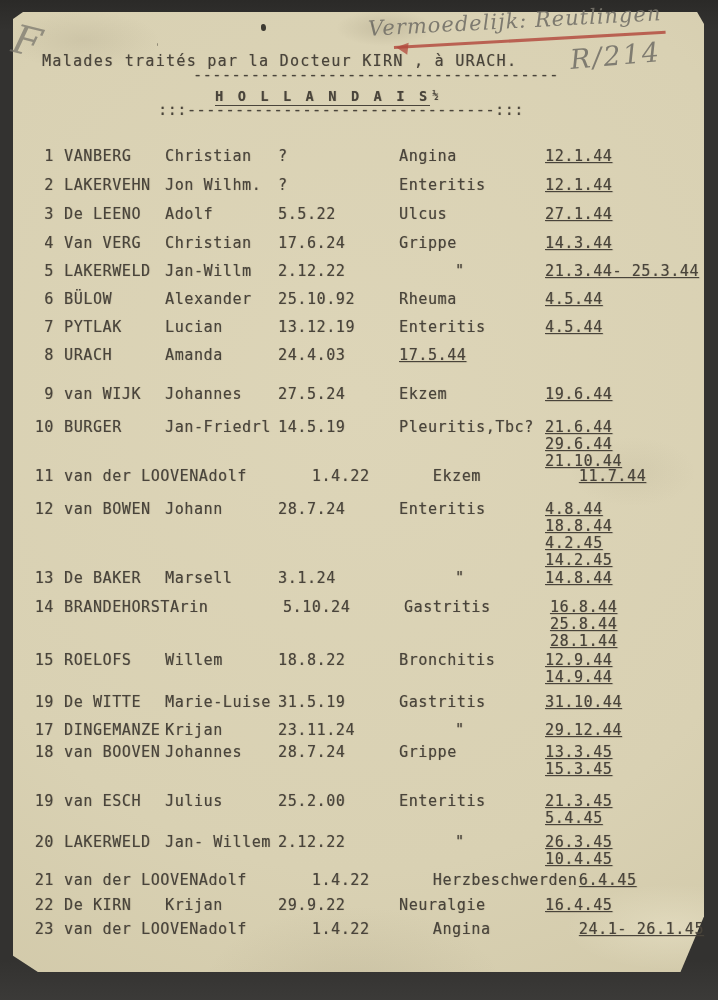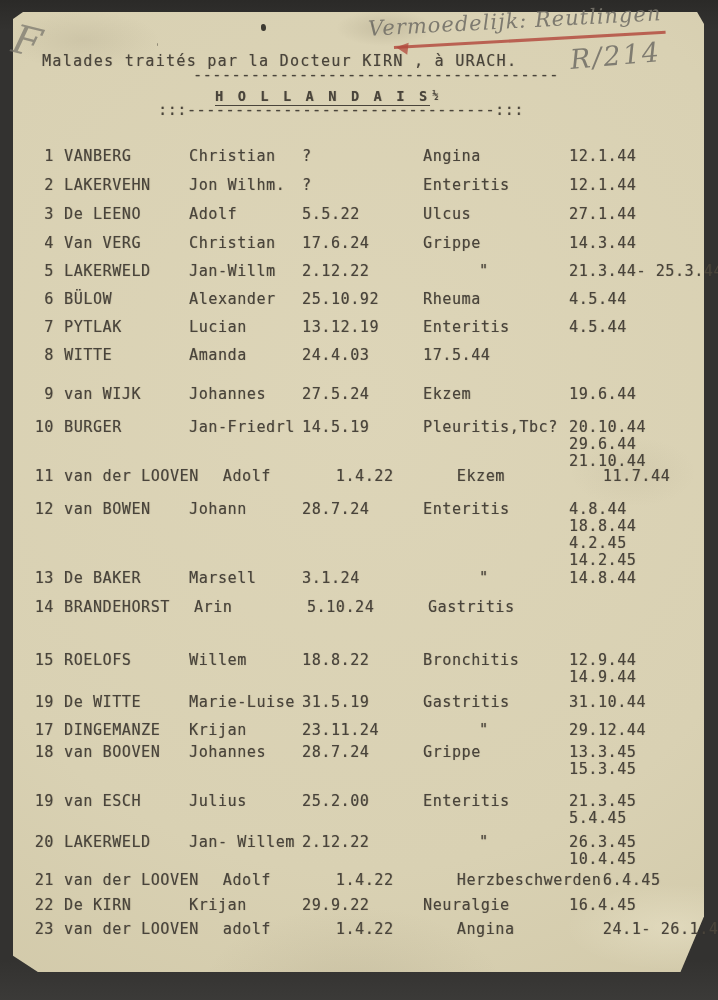--- a/index.html
+++ b/index.html
@@ -56,25 +56,25 @@
   .speck{
     position:absolute;left:261px;top:24px;width:5px;height:7px;background:#3d3a32;
     border-radius:45% 60% 50% 55%;
     box-shadow:-106px 17px 0 -2px rgba(80,76,66,.55), 109px -2px 0 -2px rgba(100,95,80,.45);
   }
   #rows{position:absolute;inset:0;}
   .prow{position:absolute;left:28px;display:flex;align-items:flex-start;}
   .prow > div{box-sizing:border-box;flex:0 0 auto;}
   .c-num{min-width:26px;text-align:right;}
   .c-name{min-width:111px;padding-left:10px;}
-  .c-given{min-width:113px;margin-left:24px;}
+  .c-given{min-width:113px;}
   .c-born{min-width:121px;}
   .c-diag{min-width:146px;}
   .c-diag.ditto{padding-left:56px;}
-  .c-dates{min-width:10px;}
+  .c-dates{min-width:10px;text-decoration:underline;}
   #rows .prow:nth-child(1){top:148px}
   #rows .prow:nth-child(2){top:177px}
   #rows .prow:nth-child(3){top:206px}
   #rows .prow:nth-child(4){top:235px}
   #rows .prow:nth-child(5){top:263px}
   #rows .prow:nth-child(6){top:291px}
   #rows .prow:nth-child(7){top:319px}
   #rows .prow:nth-child(8){top:347px}
   #rows .prow:nth-child(9){top:386px}
   #rows .prow:nth-child(10){top:419px}
@@ -113,27 +113,27 @@
   <div class="section-dash type">:::--------------------------------:::</div>
 
   <div id="rows">
       <div class="prow type"><div class="c-num">1</div><div class="c-name">VANBERG</div><div class="c-given">Christian</div><div class="c-born">?</div><div class="c-diag">Angina</div><div class="c-dates"><div>12.1.44</div></div></div>
       <div class="prow type"><div class="c-num">2</div><div class="c-name">LAKERVEHN</div><div class="c-given">Jon Wilhm.</div><div class="c-born">?</div><div class="c-diag">Enteritis</div><div class="c-dates"><div>12.1.44</div></div></div>
       <div class="prow type"><div class="c-num">3</div><div class="c-name">De LEENO</div><div class="c-given">Adolf</div><div class="c-born">5.5.22</div><div class="c-diag">Ulcus</div><div class="c-dates"><div>27.1.44</div></div></div>
       <div class="prow type"><div class="c-num">4</div><div class="c-name">Van VERG</div><div class="c-given">Christian</div><div class="c-born">17.6.24</div><div class="c-diag">Grippe</div><div class="c-dates"><div>14.3.44</div></div></div>
       <div class="prow type"><div class="c-num">5</div><div class="c-name">LAKERWELD</div><div class="c-given">Jan-Willm</div><div class="c-born">2.12.22</div><div class="c-diag ditto">"</div><div class="c-dates"><div>21.3.44- 25.3.44</div></div></div>
       <div class="prow type"><div class="c-num">6</div><div class="c-name">BÜLOW</div><div class="c-given">Alexander</div><div class="c-born">25.10.92</div><div class="c-diag">Rheuma</div><div class="c-dates"><div>4.5.44</div></div></div>
       <div class="prow type"><div class="c-num">7</div><div class="c-name">PYTLAK</div><div class="c-given">Lucian</div><div class="c-born">13.12.19</div><div class="c-diag">Enteritis</div><div class="c-dates"><div>4.5.44</div></div></div>
-      <div class="prow type"><div class="c-num">8</div><div class="c-name">WITTE</div><div class="c-given">Amanda</div><div class="c-born">24.4.03</div><div class="c-dates"><div>17.5.44</div></div></div>
+      <div class="prow type"><div class="c-num">8</div><div class="c-name">URACH</div><div class="c-given">Amanda</div><div class="c-born">24.4.03</div><div class="c-dates"><div>17.5.44</div></div></div>
       <div class="prow type"><div class="c-num">9</div><div class="c-name">van WIJK</div><div class="c-given">Johannes</div><div class="c-born">27.5.24</div><div class="c-diag">Ekzem</div><div class="c-dates"><div>19.6.44</div></div></div>
-      <div class="prow type"><div class="c-num">10</div><div class="c-name">BURGER</div><div class="c-given">Jan-Friedrl</div><div class="c-born">14.5.19</div><div class="c-diag">Pleuritis,Tbc?</div><div class="c-dates"><div>20.10.44</div><div>29.6.44</div><div>21.10.44</div></div></div>
+      <div class="prow type"><div class="c-num">10</div><div class="c-name">BURGER</div><div class="c-given">Jan-Friedrl</div><div class="c-born">14.5.19</div><div class="c-diag">Pleuritis,Tbc?</div><div class="c-dates"><div>21.6.44</div><div>29.6.44</div><div>21.10.44</div></div></div>
       <div class="prow type"><div class="c-num">11</div><div class="c-name">van der LOOVEN</div><div class="c-given">Adolf</div><div class="c-born">1.4.22</div><div class="c-diag">Ekzem</div><div class="c-dates"><div>11.7.44</div></div></div>
       <div class="prow type"><div class="c-num">12</div><div class="c-name">van BOWEN</div><div class="c-given">Johann</div><div class="c-born">28.7.24</div><div class="c-diag">Enteritis</div><div class="c-dates"><div>4.8.44</div><div>18.8.44</div><div>4.2.45</div><div>14.2.45</div></div></div>
       <div class="prow type"><div class="c-num">13</div><div class="c-name">De BAKER</div><div class="c-given">Marsell</div><div class="c-born">3.1.24</div><div class="c-diag ditto">"</div><div class="c-dates"><div>14.8.44</div></div></div>
-      <div class="prow type"><div class="c-num">14</div><div class="c-name">BRANDEHORST</div><div class="c-given">Arin</div><div class="c-born">5.10.24</div><div class="c-diag">Gastritis</div></div>
+      <div class="prow type"><div class="c-num">14</div><div class="c-name">BRANDEHORST</div><div class="c-given">Arin</div><div class="c-born">5.10.24</div><div class="c-diag">Gastritis</div><div class="c-dates"><div>16.8.44</div><div>25.8.44</div><div>28.1.44</div></div></div>
       <div class="prow type"><div class="c-num">15</div><div class="c-name">ROELOFS</div><div class="c-given">Willem</div><div class="c-born">18.8.22</div><div class="c-diag">Bronchitis</div><div class="c-dates"><div>12.9.44</div><div>14.9.44</div></div></div>
       <div class="prow type"><div class="c-num">19</div><div class="c-name">De WITTE</div><div class="c-given">Marie-Luise</div><div class="c-born">31.5.19</div><div class="c-diag">Gastritis</div><div class="c-dates"><div>31.10.44</div></div></div>
       <div class="prow type"><div class="c-num">17</div><div class="c-name">DINGEMANZE</div><div class="c-given">Krijan</div><div class="c-born">23.11.24</div><div class="c-diag ditto">"</div><div class="c-dates"><div>29.12.44</div></div></div>
       <div class="prow type"><div class="c-num">18</div><div class="c-name">van BOOVEN</div><div class="c-given">Johannes</div><div class="c-born">28.7.24</div><div class="c-diag">Grippe</div><div class="c-dates"><div>13.3.45</div><div>15.3.45</div></div></div>
       <div class="prow type"><div class="c-num">19</div><div class="c-name">van ESCH</div><div class="c-given">Julius</div><div class="c-born">25.2.00</div><div class="c-diag">Enteritis</div><div class="c-dates"><div>21.3.45</div><div>5.4.45</div></div></div>
       <div class="prow type"><div class="c-num">20</div><div class="c-name">LAKERWELD</div><div class="c-given">Jan- Willem</div><div class="c-born">2.12.22</div><div class="c-diag ditto">"</div><div class="c-dates"><div>26.3.45</div><div>10.4.45</div></div></div>
       <div class="prow type"><div class="c-num">21</div><div class="c-name">van der LOOVEN</div><div class="c-given">Adolf</div><div class="c-born">1.4.22</div><div class="c-diag">Herzbeschwerden</div><div class="c-dates"><div>6.4.45</div></div></div>
       <div class="prow type"><div class="c-num">22</div><div class="c-name">De KIRN</div><div class="c-given">Krijan</div><div class="c-born">29.9.22</div><div class="c-diag">Neuralgie</div><div class="c-dates"><div>16.4.45</div></div></div>
       <div class="prow type"><div class="c-num">23</div><div class="c-name">van der LOOVEN</div><div class="c-given">adolf</div><div class="c-born">1.4.22</div><div class="c-diag">Angina</div><div class="c-dates"><div>24.1- 26.1.45</div></div></div>
     </div>

